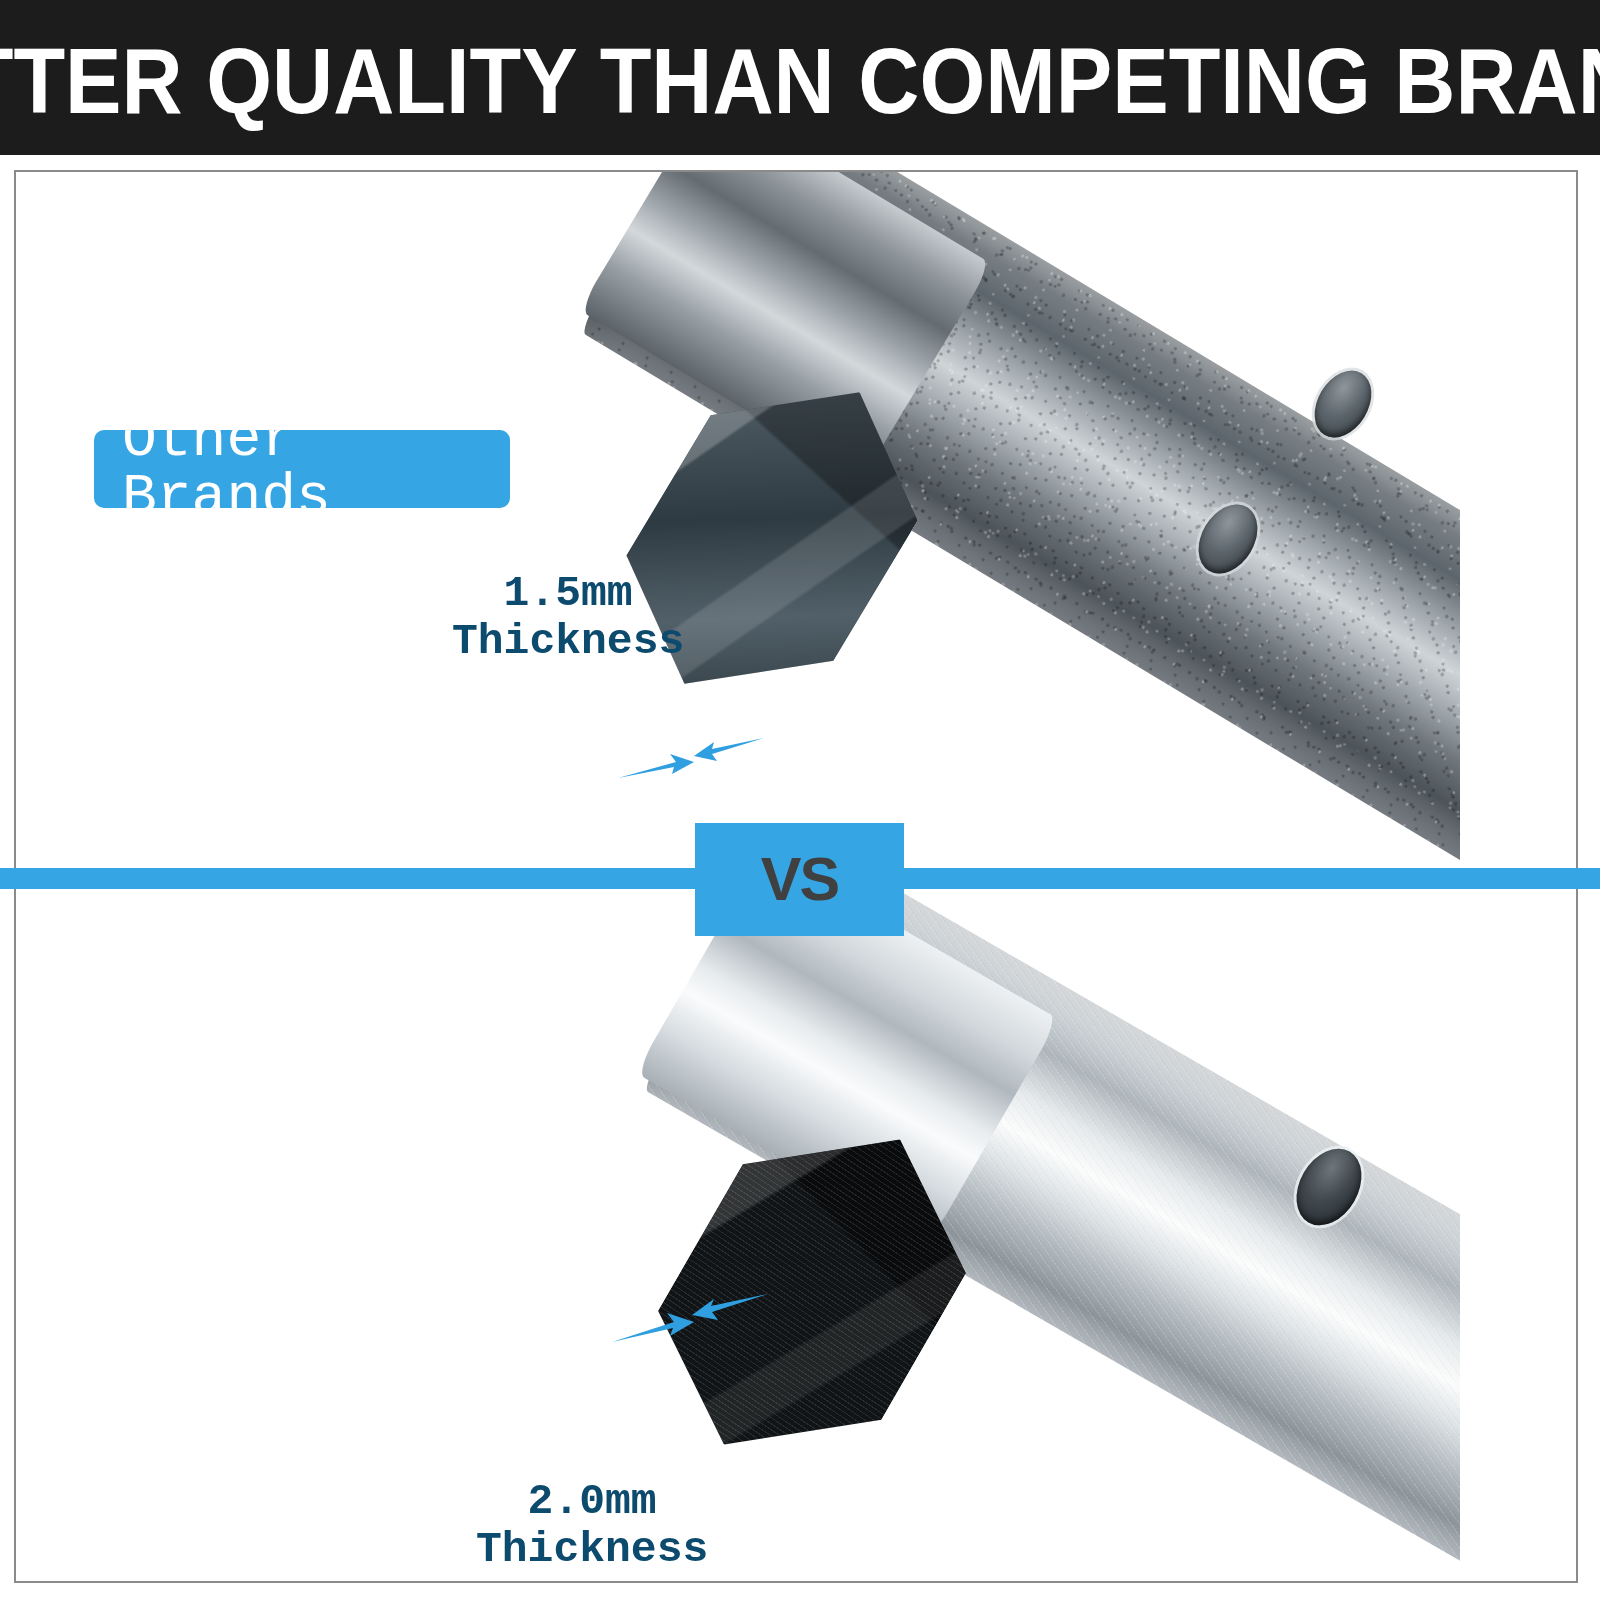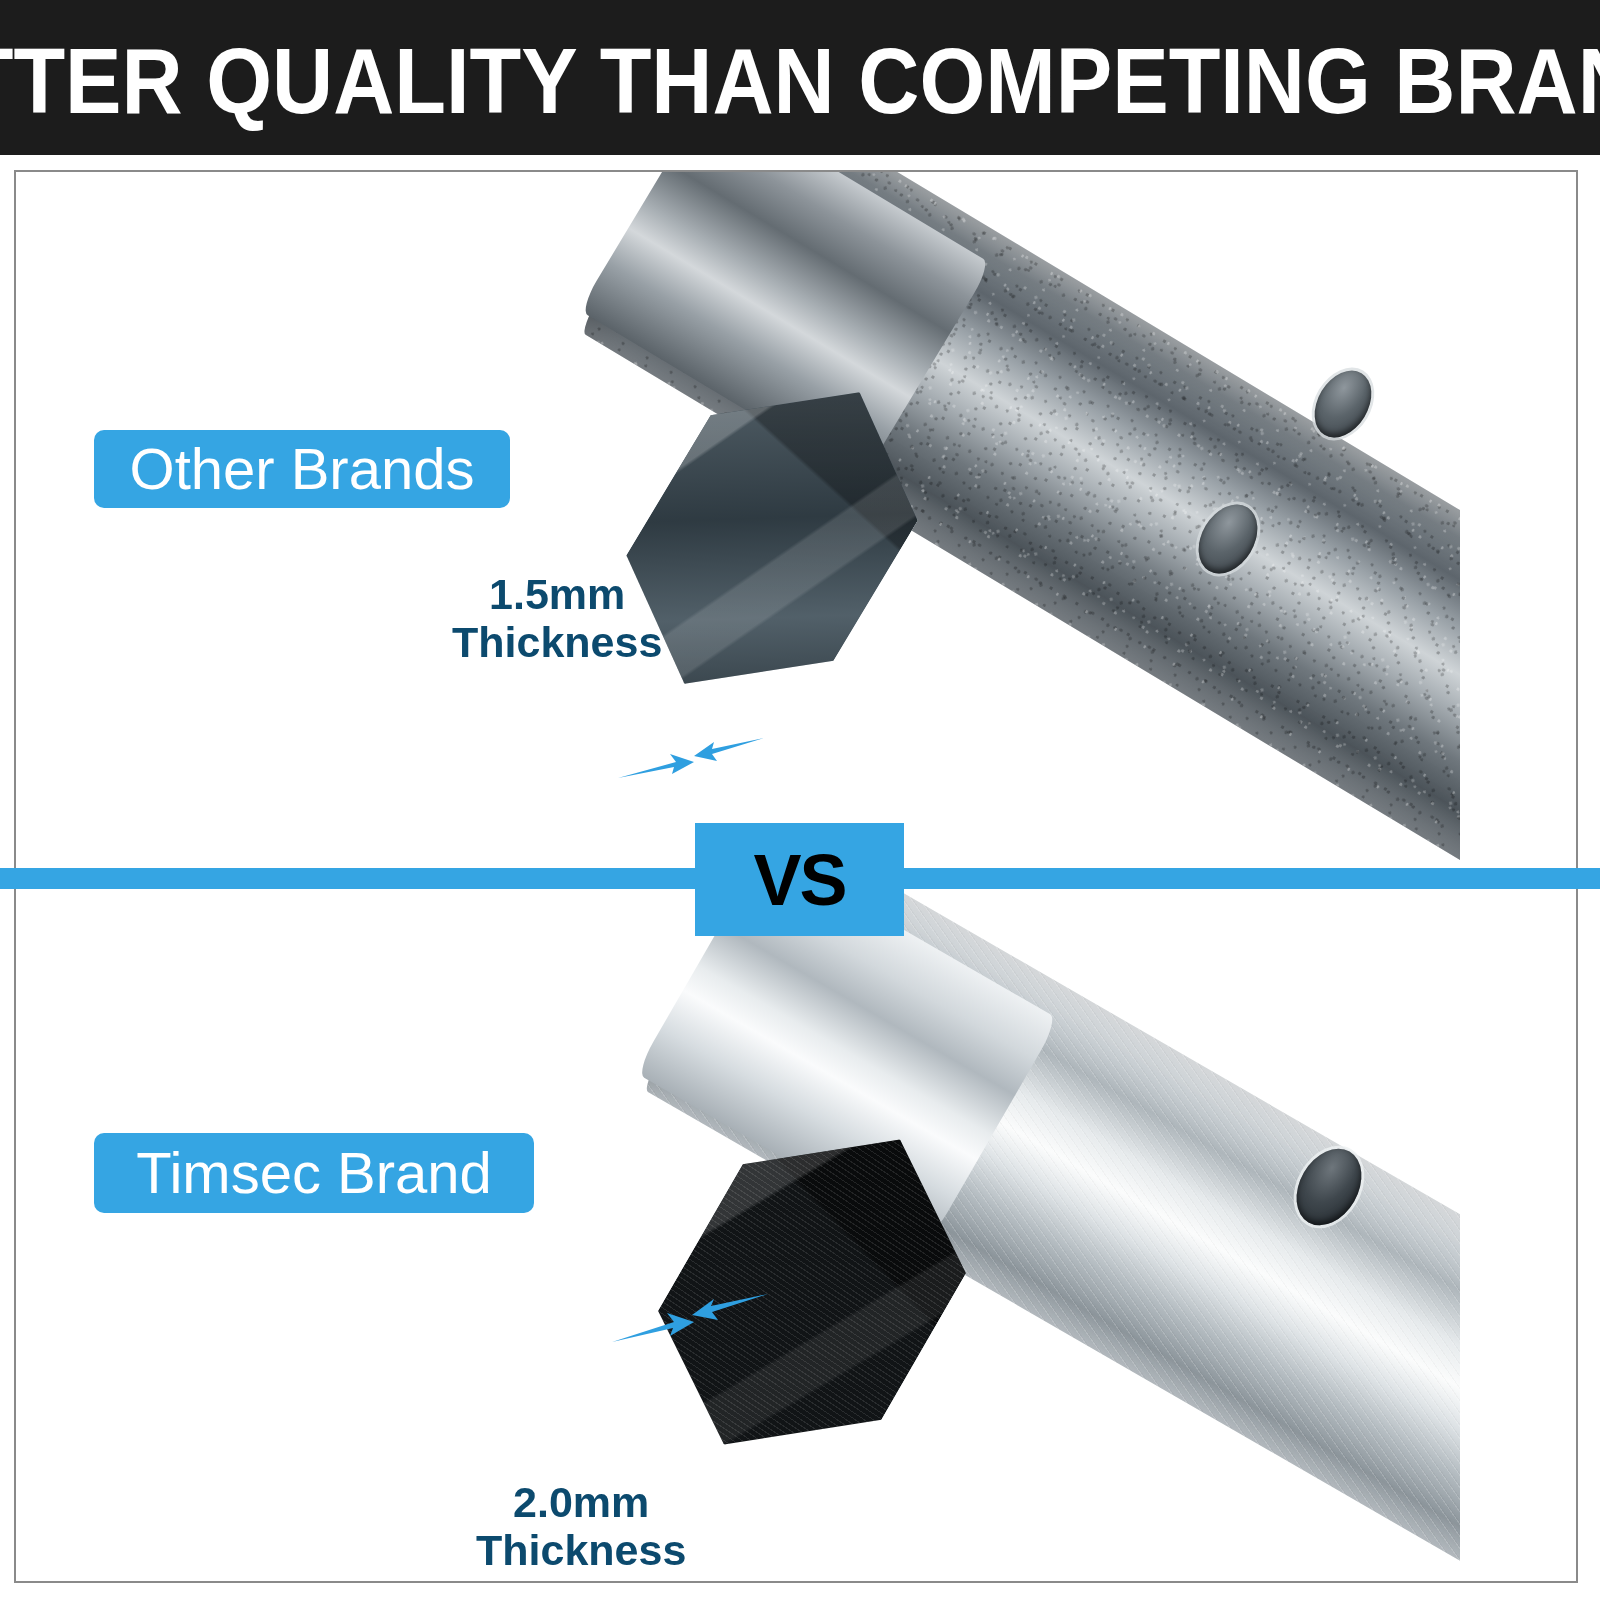--- a/index.html
+++ b/index.html
@@ -52,20 +52,21 @@
     box-sizing: border-box;
     background: #ffffff;
     overflow: hidden;
   }
 
   .panel {
     position: absolute;
     left: 0;
     width: 1444px;
     overflow: hidden;
+    font-family: Liberation Mono, monospace;
   }
   .panel-top   { top: 0px;   height: 706px; background: #ffffff; }
   .panel-bottom{ top: 706px; height: 703px; background: #ffffff; }
 
   
   .photo-stage {
     position: absolute;
     inset: 0;
     overflow: hidden;
   }
@@ -292,23 +293,23 @@
     top: 823px;
     width: 209px;
     height: 113px;
     background: #35a5e3;
     z-index: 41;
     display: flex;
     align-items: center;
     justify-content: center;
   }
   .vs-text {
-    color: #000000;
+    color: #404040;
     font-weight: bold;
-    font-size: 72px;
+    font-size: 61px;
     line-height: 1;
     letter-spacing: -2px;
   }
 </style>
 </head>
 <body>
 
 <div class="header-bar">
   <div class="header-title">BETTER QUALITY THAN COMPETING BRANDS</div>
 </div>
@@ -346,21 +347,20 @@
 
     <div class="photo-stage">
       <div class="tube tube-bot"></div>
       <div class="tube collar-bot"></div>
       <div class="hex-open-bot">
         <div class="inner-facet"></div>
       </div>
       <div class="hole-b1"></div>
     </div>
 
-    <div class="brand-badge badge-timsec">Timsec Brand</div>
 
     <div class="callout callout-bot">
       <div>2.0mm</div>
       <div>Thickness</div>
     </div>
   </div>
 </div>
 
 <svg class="arrow-svg arrow-bot" width="160" height="80" viewBox="0 0 160 80">
   <g fill="#2f9fe0">

